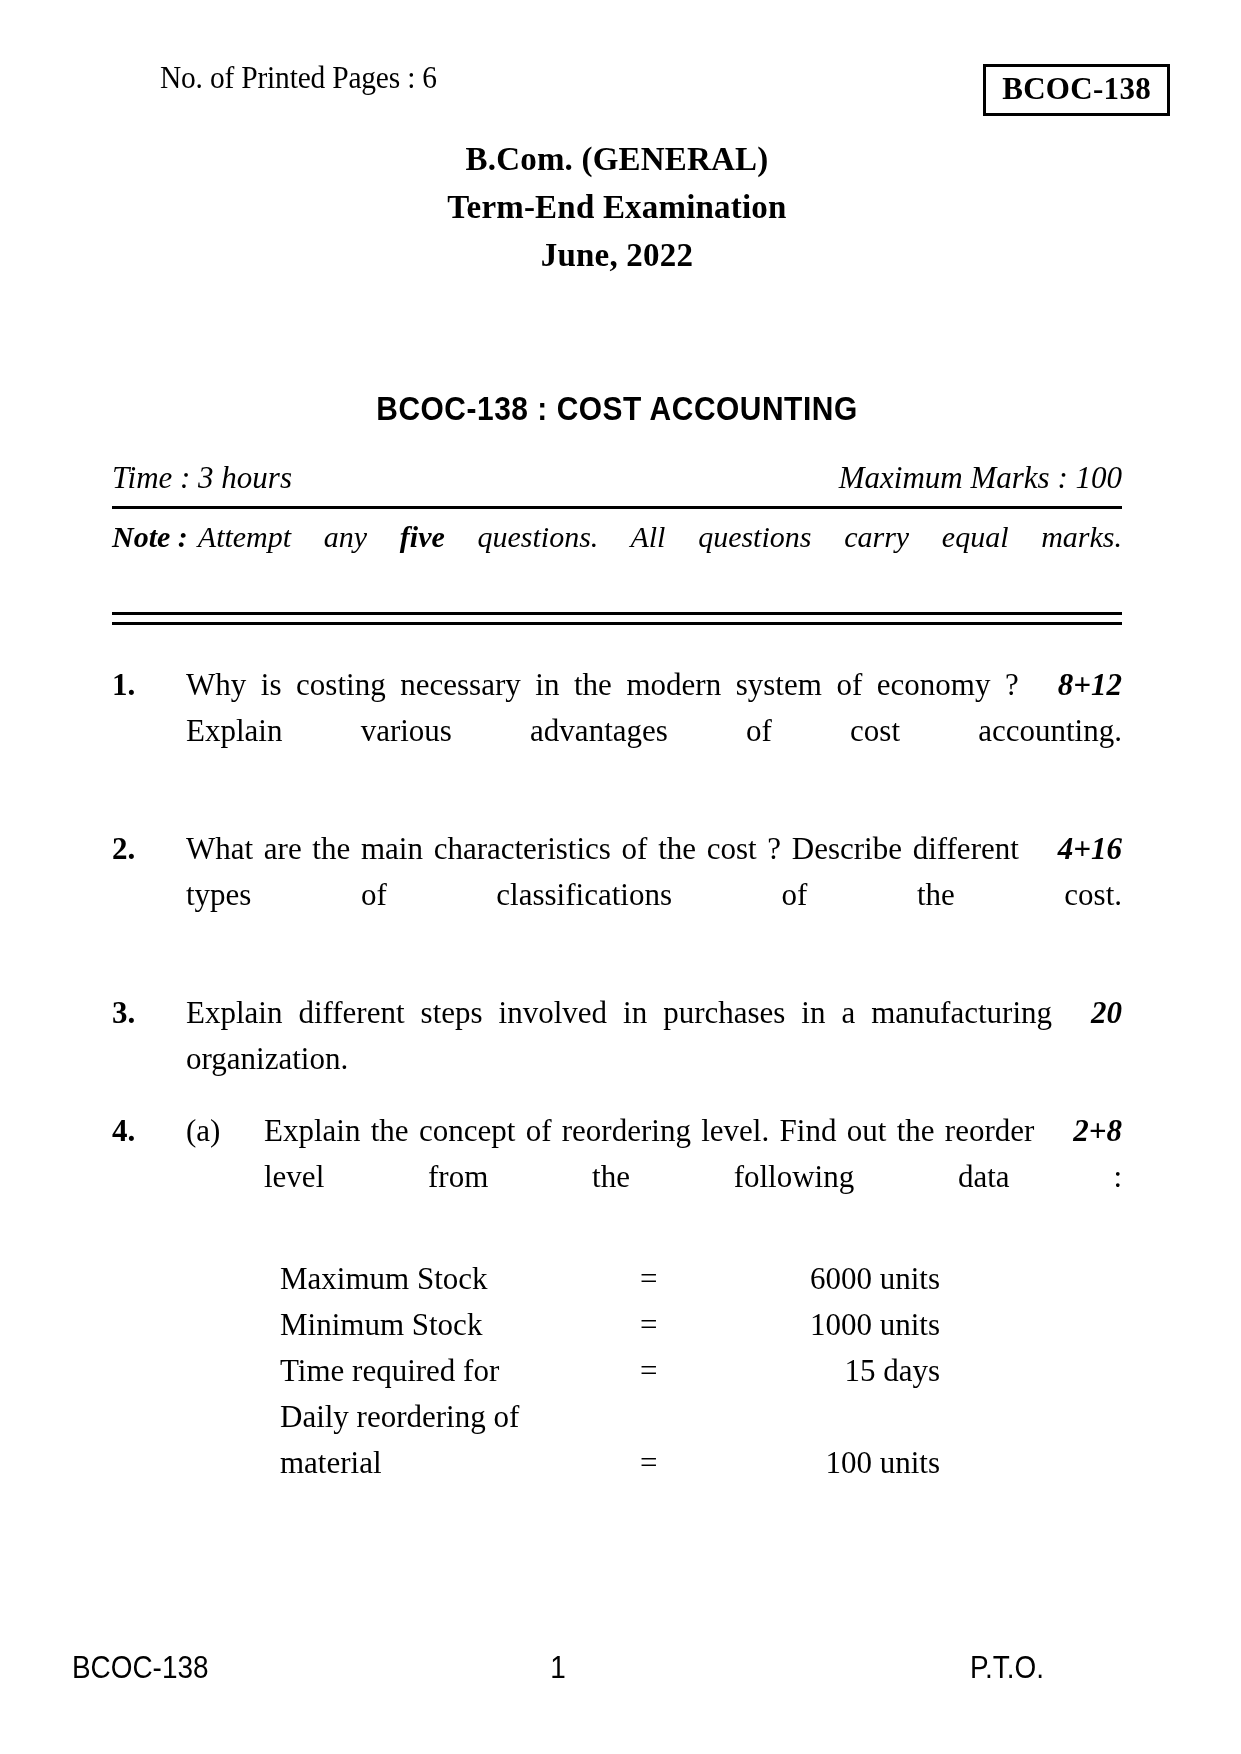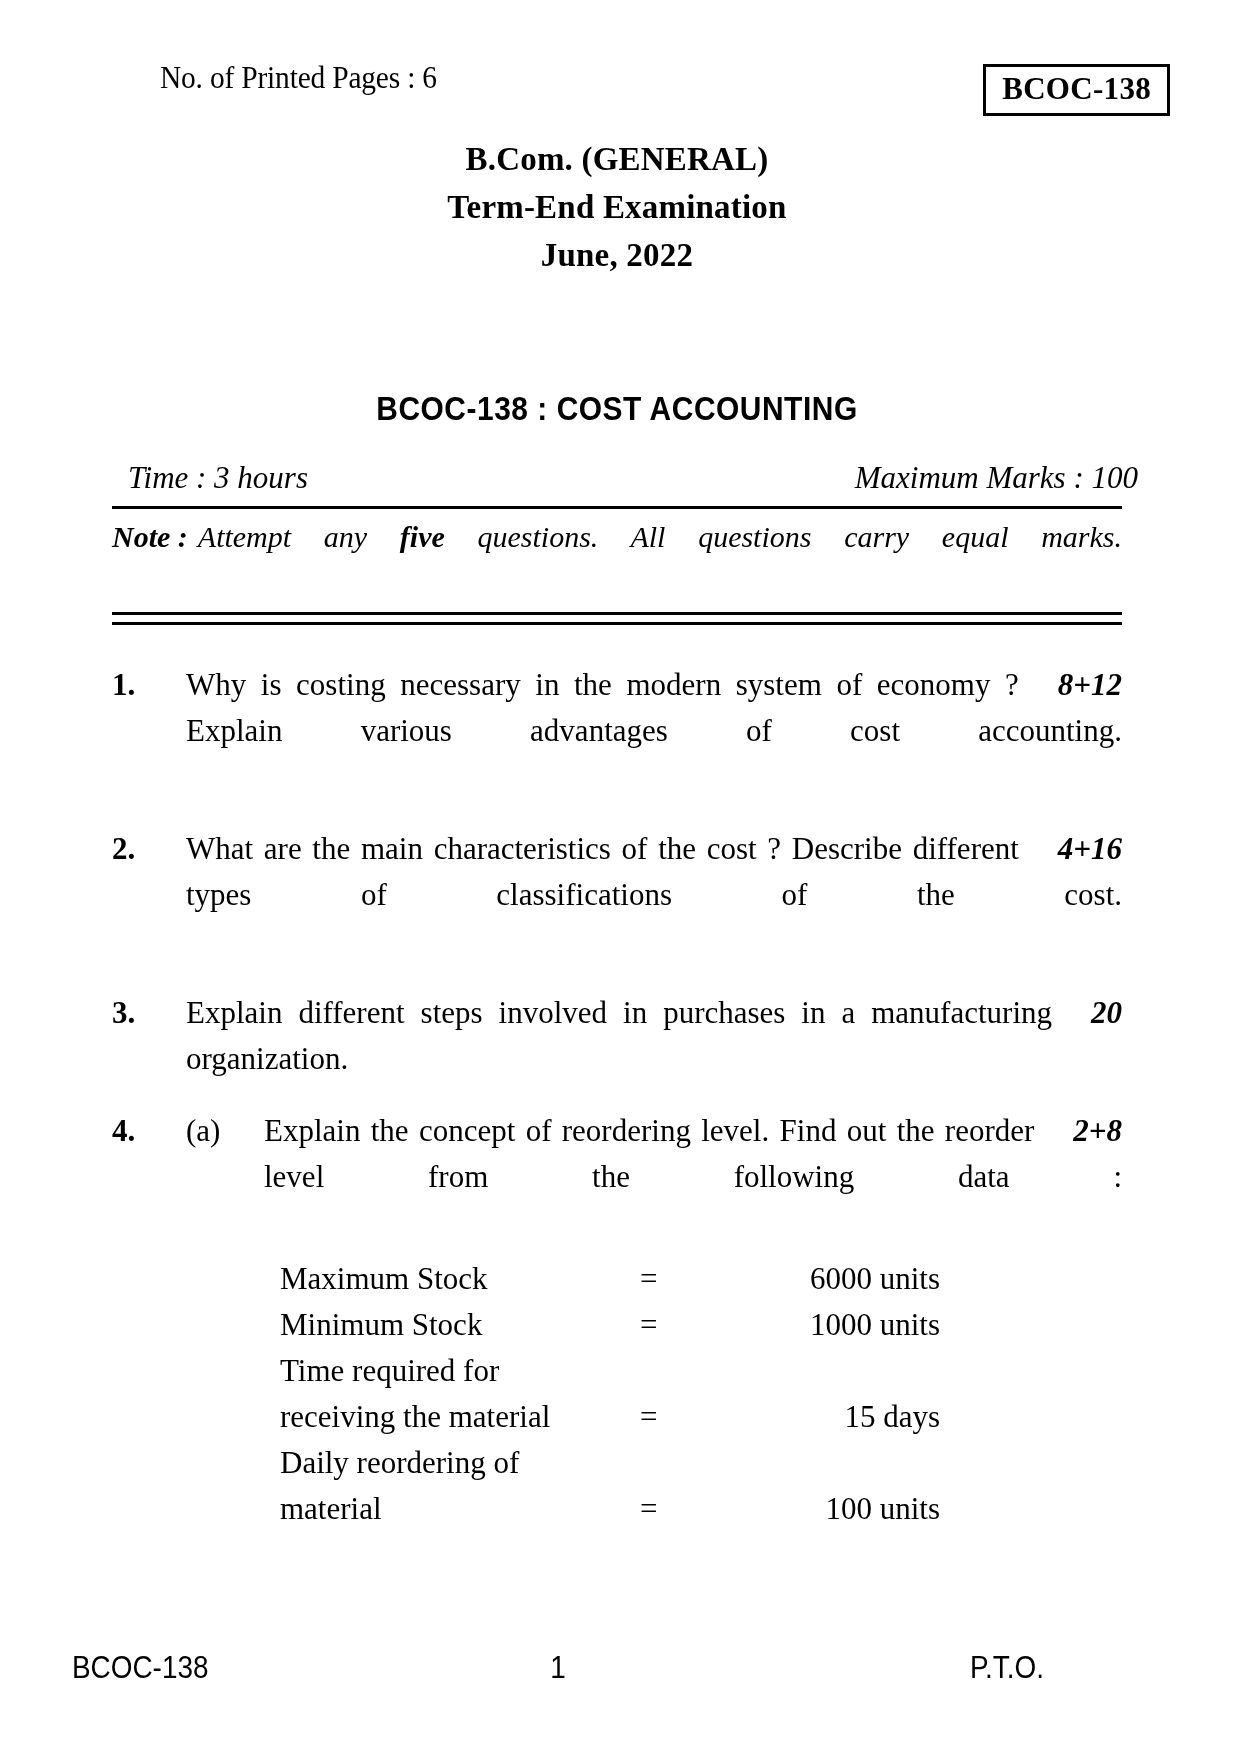--- a/index.html
+++ b/index.html
@@ -91,21 +91,21 @@
     font-weight: bold;
     font-size: 34px;
     line-height: 44px;
     letter-spacing: 0.6px;
     transform: scaleX(0.88);
   }
 
   
   .meta-row {
     position: absolute;
-    left: 16px;
+    left: 0;
     top: 458px;
     width: 1010px;
     display: flex;
     justify-content: space-between;
     font-style: italic;
     font-size: 31px;
     line-height: 40px;
   }
   .meta-left, .meta-right { white-space: nowrap; }
 
@@ -331,21 +331,20 @@
                   <div class="dl-label">
                     <span class="lbl-l1">Minimum Stock</span>
                   </div>
                   <div class="dl-eq">=</div>
                   <div class="dl-val">1000 units</div>
                 </div>
 
                 <div class="data-row two-line">
                   <div class="dl-label">
                     <span class="lbl-l1">Time required for</span>
-                    <span class="lbl-l1">receiving the material</span>
                   </div>
                   <div class="dl-eq">=</div>
                   <div class="dl-val">15 days</div>
                 </div>
 
                 <div class="data-row two-line">
                   <div class="dl-label">
                     <span class="lbl-l1">Daily reordering of</span>
                     <span class="lbl-l1">material</span>
                   </div>

